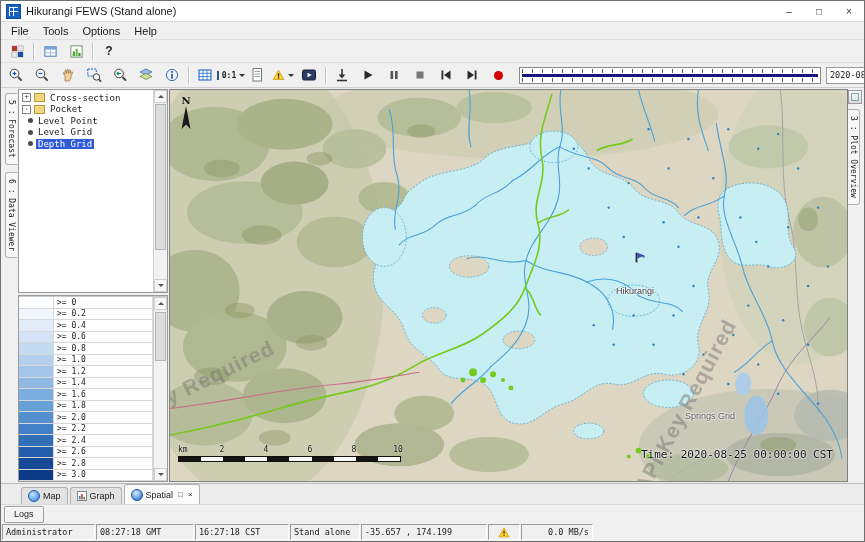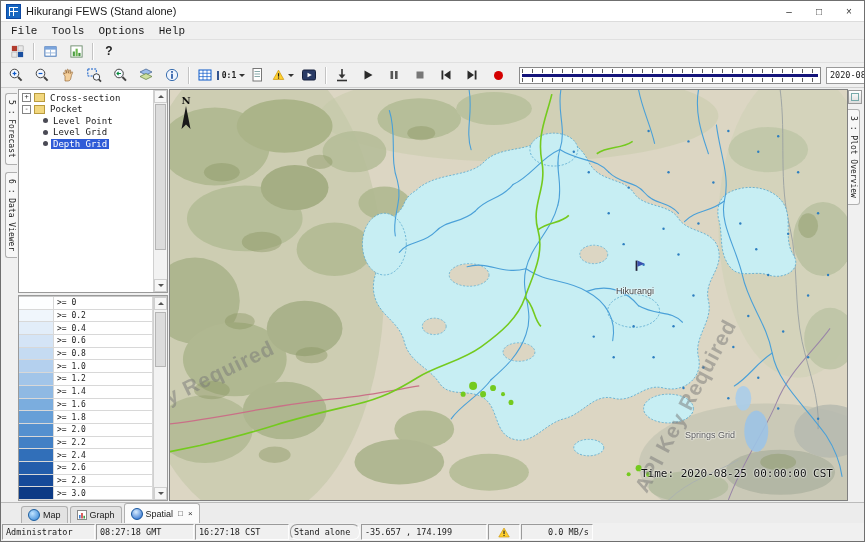--- a/index.html
+++ b/index.html
@@ -17,21 +17,21 @@
     linear-gradient(#fff 0 1px,transparent 1px 4px,#fff 4px 5px,transparent 5px),
     linear-gradient(90deg,#fff 0 1px,transparent 1px 4px,#fff 4px 5px,transparent 5px);}
   .title{font-size:11px;}
   .win-controls{margin-left:auto;display:flex;height:100%;}
   .win-btn{width:30px;height:100%;display:flex;align-items:center;justify-content:center;
     font-size:10px;color:#333;}
 
   
   .menubar{height:17px;flex:0 0 17px;display:flex;align-items:center;background:#f0f0f0;
     border-bottom:1px solid #e0e0e0;font-size:11px;padding-left:3px;}
-  .menu-item{padding:1px 7px;font-family:Liberation Mono, monospace;}
+  .menu-item{padding:1px 7px;}
 
   
   .toolbar1{height:22px;flex:0 0 22px;display:flex;align-items:center;padding:0 3px;
     border-bottom:1px solid #e0e0e0;}
   .toolbar2{height:24px;flex:0 0 24px;display:flex;align-items:center;padding:0 2px;
     border-bottom:1px solid #cfcfcf;}
   .tb-btn{min-width:22px;height:20px;display:flex;align-items:center;justify-content:center;
     border:1px solid transparent;border-radius:2px;gap:1px;padding:0 1px;}
   .tb-btn svg{display:block;}
   .sep{width:1px;height:17px;background:#c4c4c4;box-shadow:1px 0 0 #fff;margin:0 3px;flex:0 0 1px;}
@@ -61,21 +61,21 @@
   .vtab.right{border-left:none;border-radius:0 3px 3px 0;}
   .strip-icon{width:12px;height:12px;border:1px solid #9a9a9a;background:linear-gradient(#fff,#dcdcdc);
     position:relative;}
   .strip-icon::after{content:"";position:absolute;inset:2px;border:1px solid #7aa;}
 
   .left-panel{width:150px;flex:0 0 150px;display:flex;flex-direction:column;background:#f0f0f0;
     padding:1px;gap:2px;}
   .tree-panel{height:202px;flex:0 0 202px;background:#fff;border:1px solid #9a9a9a;display:flex;overflow:hidden;}
   .tree-content{flex:1;padding-top:2px;font-family:"DejaVu Sans Mono",monospace;font-size:9px;overflow:hidden;}
   .tree-row{height:11.5px;display:flex;align-items:center;gap:3px;padding-left:3px;white-space:nowrap;}
-  .tree-row.child{padding-left:24px;}
+  .tree-row.child{padding-left:9px;}
   .expander{width:7px;height:7px;flex:0 0 7px;border:1px solid #848484;background:#fff;font-size:7px;
     line-height:6px;text-align:center;color:#333;}
   .folder-icon{width:9px;height:7px;flex:0 0 9px;background:#f2d77e;border:1px solid #b99b3e;}
   .node-dot{width:5px;height:5px;flex:0 0 5px;border-radius:50%;background:#4a4a55;}
   .tree-label{padding:0 2px;}
   .tree-label.selected{color:#fff;}
 
   .legend-panel{flex:1;min-height:0;background:#fff;border:1px solid #9a9a9a;display:flex;
     flex-direction:column;font-family:"DejaVu Sans Mono",monospace;font-size:8px;}
   .legend-header{height:13px;flex:0 0 13px;display:flex;align-items:center;gap:4px;padding:0 3px;}
@@ -135,21 +135,21 @@
     border-radius:2px;box-shadow:inset 1px 1px 0 #fff;display:flex;align-items:center;}
 
   .statusbar{height:18px;flex:0 0 18px;display:flex;align-items:stretch;background:#f0f0f0;
     font-family:"DejaVu Sans Mono",monospace;font-size:8.5px;}
   .sb-cell{margin:1px 0 1px 1px;border:1px solid;border-color:#9a9a9a #fdfdfd #fdfdfd #9a9a9a;
     display:flex;align-items:center;padding:0 3px;white-space:nowrap;overflow:hidden;}
   .sb-user{width:85px;flex:0 0 85px;}
   .sb-sys{width:262px;flex:0 0 262px;}
   .sb-gmt{width:90px;flex:0 0 90px;}
   .sb-local{width:86px;flex:0 0 86px;}
-  .sb-mode{width:62px;flex:0 0 62px;border-radius:7px;}
+  .sb-mode{width:62px;flex:0 0 62px;}
   .sb-coord{width:118px;flex:0 0 118px;}
   .sb-warn{width:24px;flex:0 0 24px;justify-content:center;}
   .sb-net{width:64px;flex:0 0 64px;justify-content:flex-end;}
 </style>
 </head>
 <body>
 
 <div id="window">
 
   <div class="titlebar">
@@ -640,20 +640,40 @@
           <path d="M6,0 L10.5,23 L6,18.5 L1.5,23 Z" fill="#1a1a1a"></path>
         </svg>
       </div>
 
       <div class="watermark" style="left:-75px;top:330px;transform:rotate(-26deg);">API Key Required</div>
       <div class="watermark" style="left:460px;top:395px;transform:rotate(-62deg);">API Key Required</div>
 
       <div class="place" style="left:446px;top:196px;">Hikurangi</div>
       <div class="place" style="right:112px;bottom:60px;color:#555;">Springs Grid</div>
 
+      <div class="scalebar">
+        <span class="sb-km">km</span>
+        <span class="sb-label" style="left:44px;">2</span>
+        <span class="sb-label" style="left:88px;">4</span>
+        <span class="sb-label" style="left:132px;">6</span>
+        <span class="sb-label" style="left:176px;">8</span>
+        <span class="sb-label" style="left:220px;">10</span>
+        <div class="sb-bar">
+          <span class="sb-seg b"></span>
+            <span class="sb-seg w"></span>
+            <span class="sb-seg b"></span>
+            <span class="sb-seg w"></span>
+            <span class="sb-seg b"></span>
+            <span class="sb-seg w"></span>
+            <span class="sb-seg b"></span>
+            <span class="sb-seg w"></span>
+            <span class="sb-seg b"></span>
+            <span class="sb-seg w"></span>
+        </div>
+      </div>
 
       <div class="map-time">Time: 2020-08-25 00:00:00 CST</div>
     </div>
 
     <div class="right-strip">
       <div class="strip-icon"></div>
       <div class="vtab right">3 : Plot Overview</div>
     </div>
   </div>
 
@@ -672,20 +692,23 @@
       <span>Graph</span>
     </div>
     <div class="btab active">
       <span class="spatial-icon"></span>
       <span>Spatial</span>
       <span class="tab-ctrl">□</span>
       <span class="tab-ctrl">×</span>
     </div>
   </div>
 
+  <div class="logs-row">
+    <div class="logs-btn">Logs</div>
+  </div>
 
   <div class="statusbar">
     <div class="sb-cell sb-user">Administrator</div>
     <div class="sb-cell sb-gmt">08:27:18 GMT</div>
     <div class="sb-cell sb-local">16:27:18 CST</div>
     <div class="sb-cell sb-mode">Stand alone</div>
     <div class="sb-cell sb-coord">-35.657 , 174.199</div>
     <div class="sb-cell sb-warn">
       <svg width="12" height="11" viewBox="0 0 16 14">
         <path d="M8,1 L15,13 L1,13 Z" fill="#ffd02e" stroke="#c89000" stroke-width="0.8"></path>

